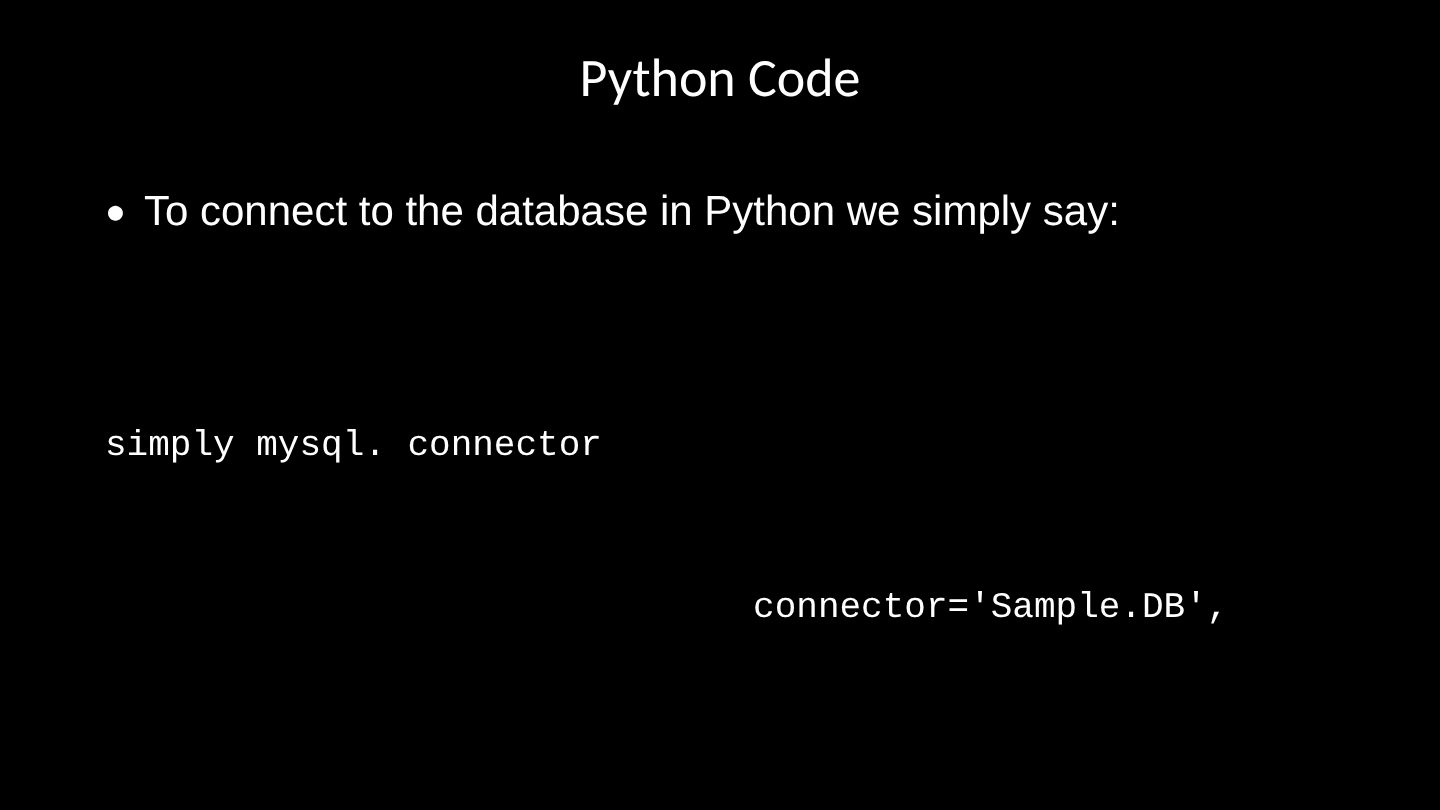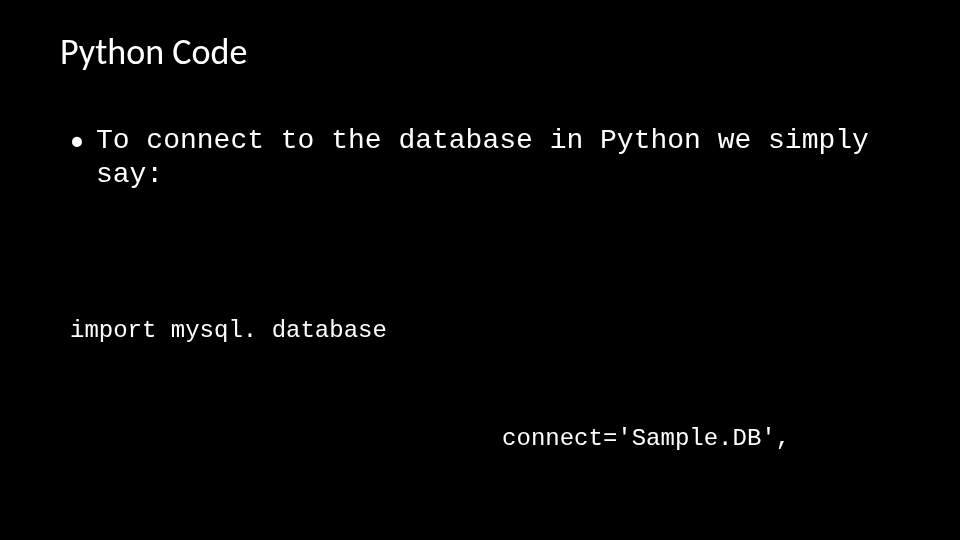--- a/index.html
+++ b/index.html
@@ -16,39 +16,39 @@
       font-family: Calibri, Arial, sans-serif;
     }
     .slide {
       width: 100%;
       height: 100%;
       padding: 30px 60px;
     }
     .title {
       font-size: 36px;
       font-weight: 400;
-      text-align: left;
+      text-align: center;
       margin-bottom: 50px;
       font-family: Calibri, Arial, sans-serif;
     }
     .bullet-row {
       display: flex;
       align-items: flex-start;
       margin-bottom: 50px;
       margin-left: 10px;
     }
     .bullet-dot {
       font-size: 28px;
       line-height: 1.2;
       margin-right: 12px;
     }
     .bullet-text {
       font-size: 28px;
       line-height: 1.2;
-      font-family: Liberation Mono, monospace;
+      font-family: Liberation Sans, sans-serif;
     }
     .code-block {
       font-family: "Courier New", Courier, monospace;
       font-size: 24px;
       line-height: 1.5;
       margin-left: 10px;
       white-space: pre;
     }
   </style>
 </head>
@@ -56,18 +56,18 @@
 
 <div class="slide">
   <h1 class="title">Python Code</h1>
 
   <div class="bullet-row">
     <span class="bullet-dot">•</span>
     <span class="bullet-text">To connect to the database in Python we simply say:</span>
   </div>
 
   <div class="code-block">
-    <div>import mysql. database</div>
-    <div>                              connect='Sample.DB',</div>
+    <div>simply mysql. connector</div>
+    <div>                              connector='Sample.DB',</div>
     
     
   </div>
 </div>
 
 </body></html>

